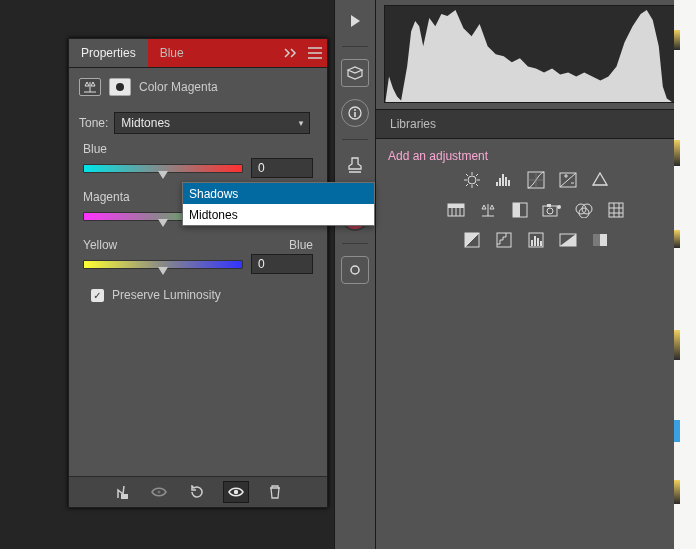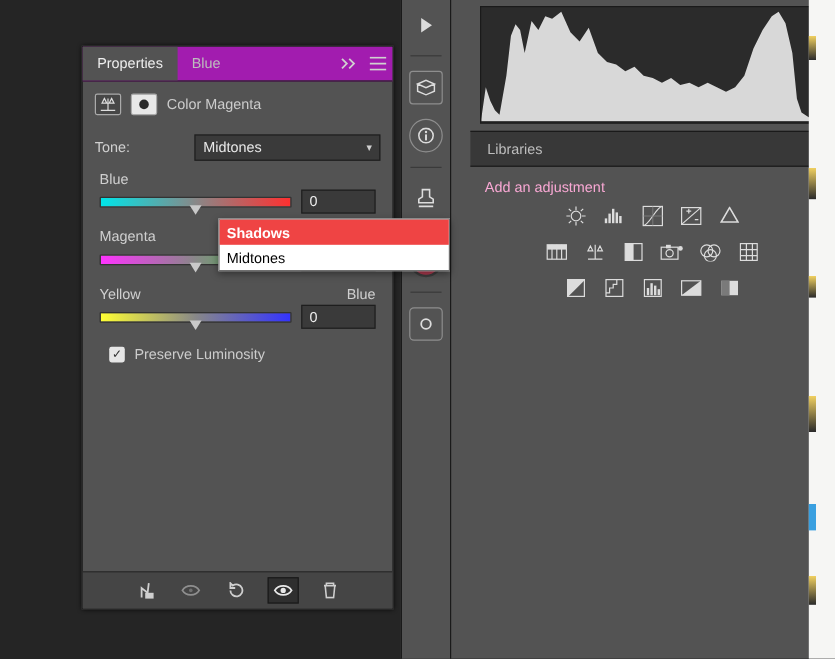--- a/index.html
+++ b/index.html
@@ -20,21 +20,21 @@
   .panel-properties {
     position: absolute;
     left: 68px; top: 38px; width: 258px; height: 468px;
     background: #535353;
     border: 1px solid #1e1e1e;
     box-shadow: 0 0 4px #000;
   }
   .p-tabs {
     display: flex; align-items: center;
     height: 28px;
-    background: #a21caf;
+    background: #b91c1c;
     border-bottom: 1px solid #1e1e1e;
   }
   .p-tab {
     padding: 0 12px; height: 28px; display: flex; align-items: center;
     color: #bdbdbd; cursor: default;
   }
   .p-tab.active { background: #535353; color: #eeeeee; }
   .p-tabs .spacer { flex: 1; }
   .p-icon { color: #d0d0d0; padding: 0 5px; cursor: pointer; display:flex; align-items:center; }
   .p-icon svg { display:block; }
@@ -64,21 +64,21 @@
   .tone-caret { color:#cfcfcf; font-size:9px; }
   .dropdown {
     position: absolute;
     left: 113px; top: 143px; width: 191px;
     background: #ffffff; color: #000000;
     border: 1px solid #6f6f6f;
     box-shadow: 0 2px 6px rgba(0,0,0,.4);
     z-index: 10;
   }
   .dropdown .opt { padding: 2px 6px; height:17px; display:flex; align-items:center; }
-  .dropdown .opt.selected { background: #ef4444; color: #ffffff; font-weight: bold; }
+  .dropdown .opt.selected { background: #0369a1; color: #ffffff; }
 
   .slider-block { padding: 2px 14px 0 14px; }
   .slider-labels {
     display: flex; justify-content: space-between;
     color: #d0d0d0;
   }
   .slider-wrap {
     display: flex; align-items: center; gap: 8px;
     margin-top: 2px;
   }
@@ -135,21 +135,21 @@
     color:#dedede; cursor:pointer;
   }
   .strip .ico.outlined { border:1px solid #8e8e8e; }
   .strip .ico svg { display:block; }
   .strip .sep { width:26px; height:1px; background:#3a3a3a; }
   .tk { width:24px; height:24px; border-radius:50%; background:#b13a50; color:#fff; font-weight:bold; font-size:11px; display:flex; align-items:center; justify-content:center; border:2px solid #3d3d3d; font-style:italic;}
 
   
   .right {
     position:absolute; left:375px; top:0; right:0; bottom:0;
-    background:#535353; border-left:1px solid #1a1a1a;padding-left:16px;
+    background:#535353; border-left:1px solid #1a1a1a;
   }
   .histogram {
     margin:5px 8px 6px 8px; height:96px;
     background:#2b2b2b; border:1px solid #1a1a1a;
     position:relative; overflow:hidden;
   }
   .histogram svg { position:absolute; inset:0; }
   .histogram .warn {
     position:absolute; right:6px; top:4px; color:#c8c8c8;
   }
@@ -210,21 +210,21 @@
       </div>
       <div class="icon-box" style="background:#e8e8e8; width:20px;">
         <svg width="14" height="12" viewBox="0 0 14 12">
             <rect x="0" y="0" width="14" height="12" fill="#e8e8e8"></rect>
             <circle cx="7" cy="6" r="4" fill="#2b2b2b"></circle>
           </svg>
       </div>
       <div>Color Magenta</div>
     </div>
 
-    <div class="row" style="padding-top:12px;gap:48px;">
+    <div class="row" style="padding-top:12px;">
       <div class="label">Tone:</div>
       <div class="tone-select">
         <span>Midtones</span>
         <span class="tone-caret">▾</span>
       </div>
     </div>
 
     <div class="dropdown">
       <div class="opt selected">Shadows</div>
       <div class="opt">Midtones</div>

